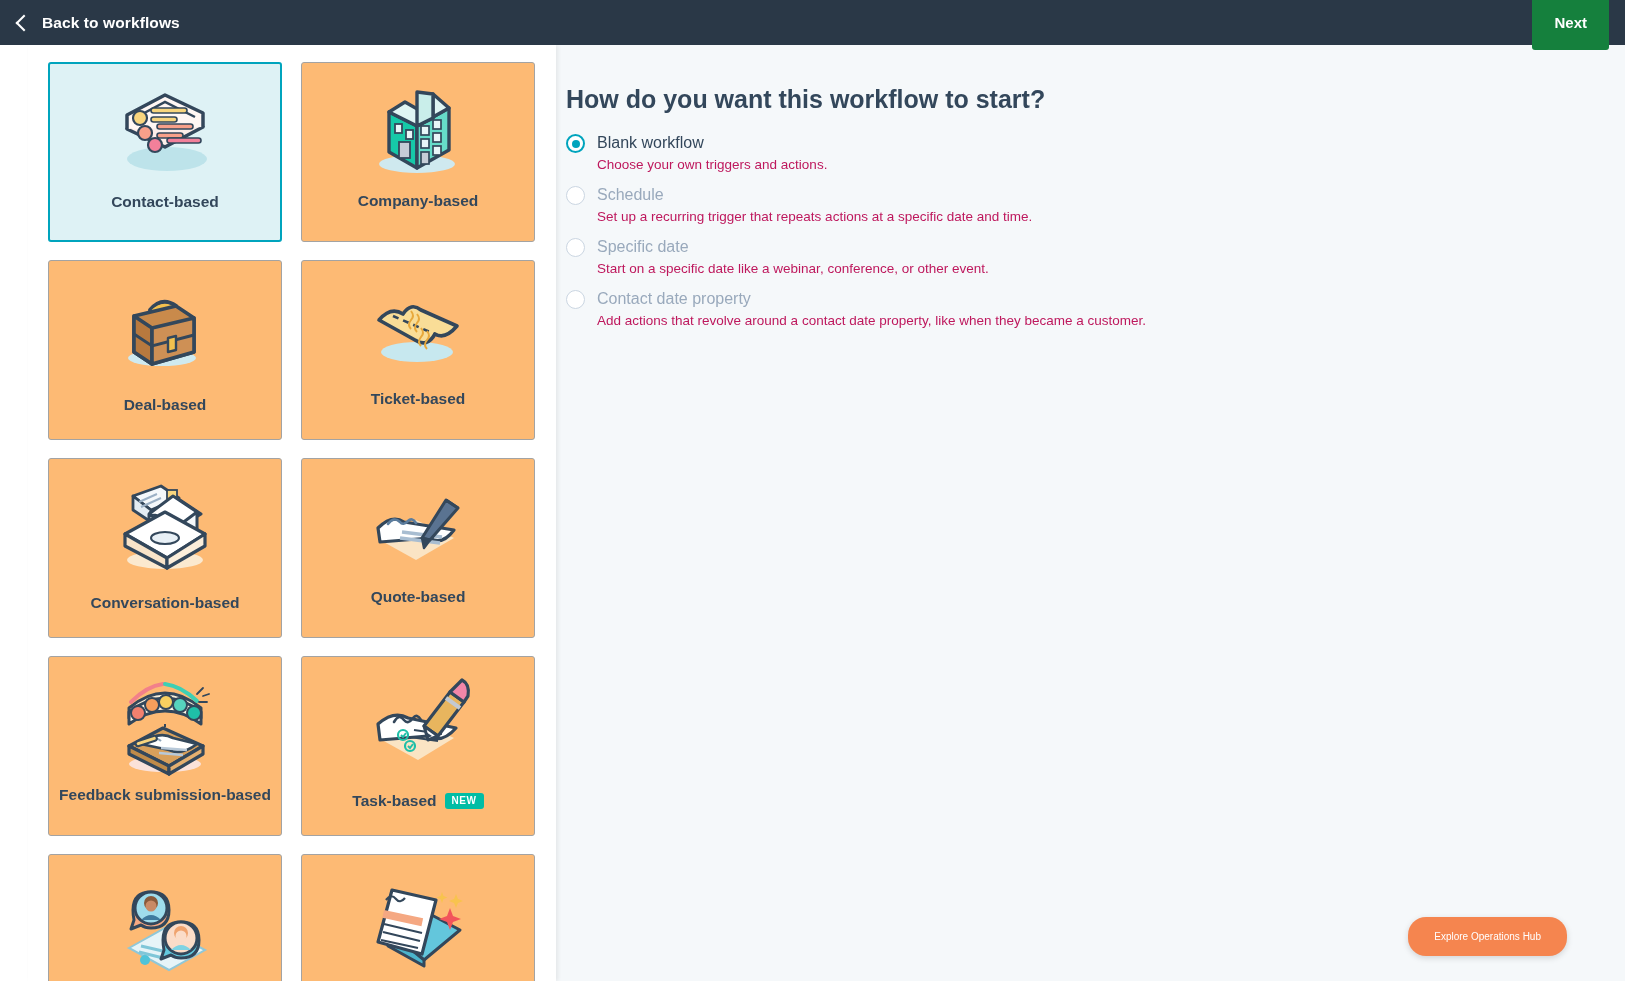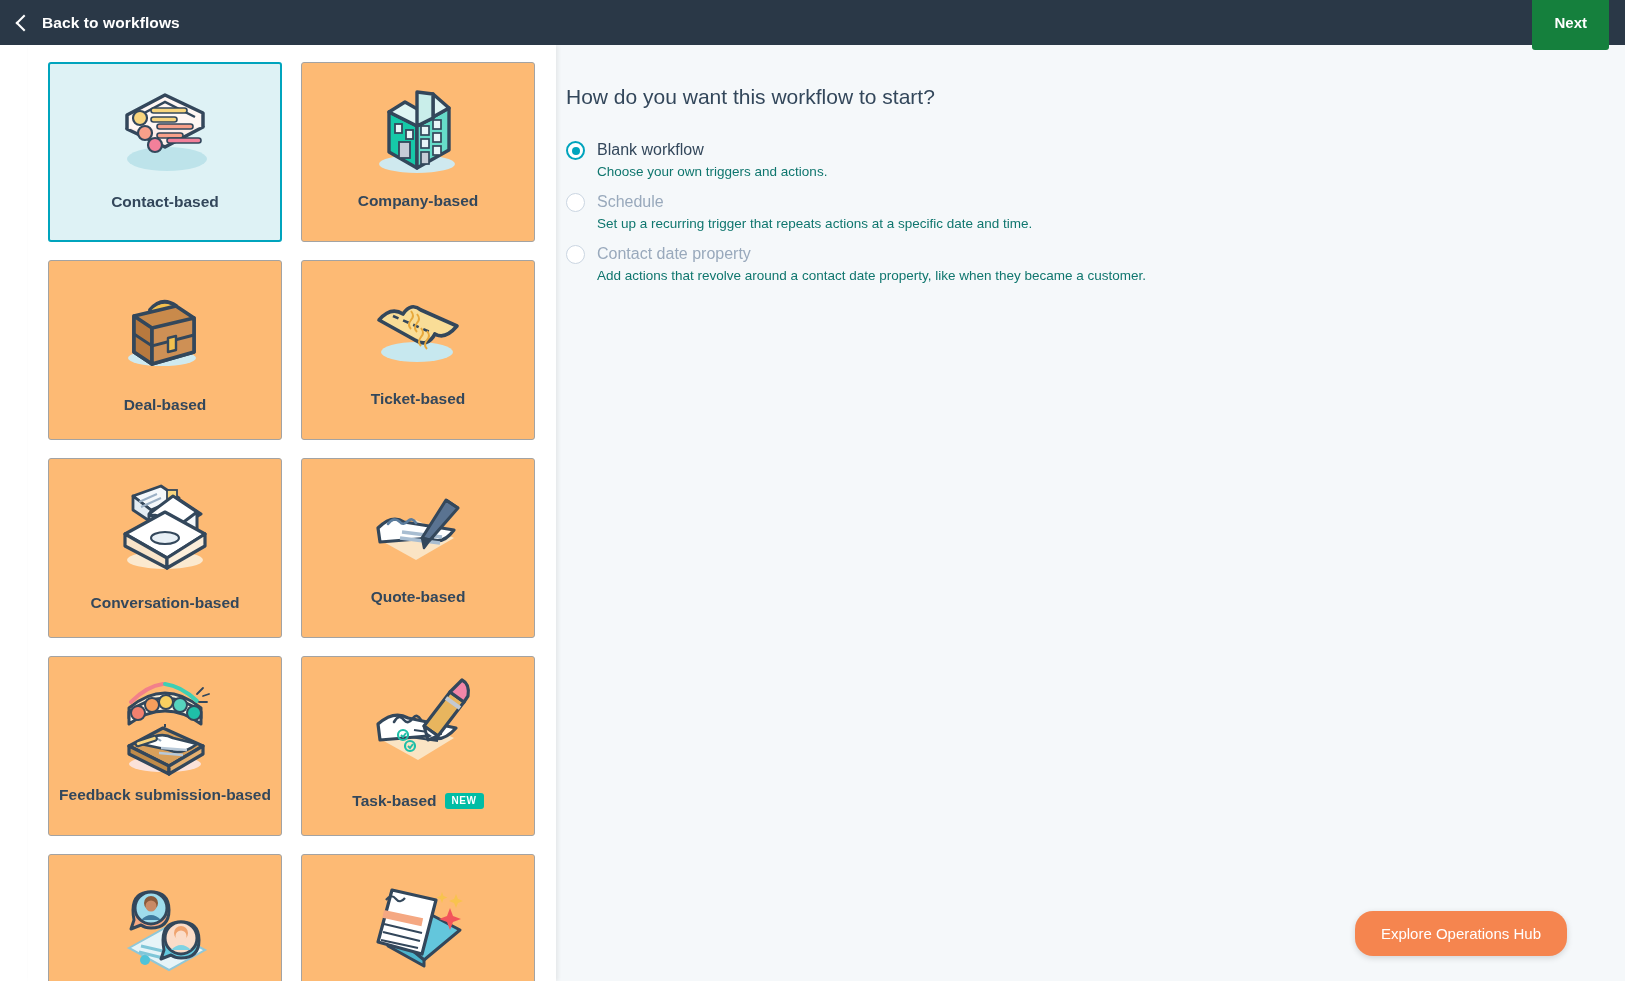--- a/index.html
+++ b/index.html
@@ -141,24 +141,24 @@
   .right-panel {
     position: absolute;
     top: 0; left: 528px;
     width: 1097px;
     height: 936px;
     background: #F5F8FA;
     padding: 40px 0 0 38px;
   }
 
   .panel-title {
-    font-size: 21px;
-    font-weight: normal;
+    font-size: 25px;
+    font-weight: bold;
     color: #33475B;
-    margin-bottom: 30px;
+    margin-bottom: 18px;
   }
 
   .radio-row {
     display: flex;
     align-items: flex-start;
     gap: 12px;
     margin-bottom: 9px;
   }
   .radio {
     width: 19px; height: 19px;
@@ -183,33 +183,33 @@
   }
   .radio-texts { display: flex; flex-direction: column; }
   .radio-label {
     font-size: 16px;
     color: #33475B;
     line-height: 21px;
   }
   .radio-label.disabled { color: #99A9BC; }
   .radio-desc {
     font-size: 13.5px;
-    color: #0f766e;
+    color: #be185d;
     line-height: 20px;
     margin-top: 2px;
   }
 
   
   .cta {
     position: absolute;
     right: 58px;
     bottom: 25px;
     background: #F5854F;
     color: #ffffff;
-    font-size: 15px;
+    font-size: 10px;
     border: none;
     border-radius: 18px;
     padding: 14px 26px;
     cursor: pointer;
     box-shadow: 0 2px 6px rgba(0,0,0,0.15);
     font-family: "Liberation Sans", sans-serif;
     z-index: 50;
   }
 
   svg { display: block; }
@@ -444,20 +444,27 @@
     </div>
 
     <div class="radio-row">
       <div class="radio"></div>
       <div class="radio-texts">
         <span class="radio-label disabled">Schedule</span>
         <span class="radio-desc">Set up a recurring trigger that repeats actions at a specific date and time.</span>
       </div>
     </div>
 
+    <div class="radio-row">
+      <div class="radio"></div>
+      <div class="radio-texts">
+        <span class="radio-label disabled">Specific date</span>
+        <span class="radio-desc">Start on a specific date like a webinar, conference, or other event.</span>
+      </div>
+    </div>
 
     <div class="radio-row">
       <div class="radio"></div>
       <div class="radio-texts">
         <span class="radio-label disabled">Contact date property</span>
         <span class="radio-desc">Add actions that revolve around a contact date property, like when they became a customer.</span>
       </div>
     </div>
   </div>
 

